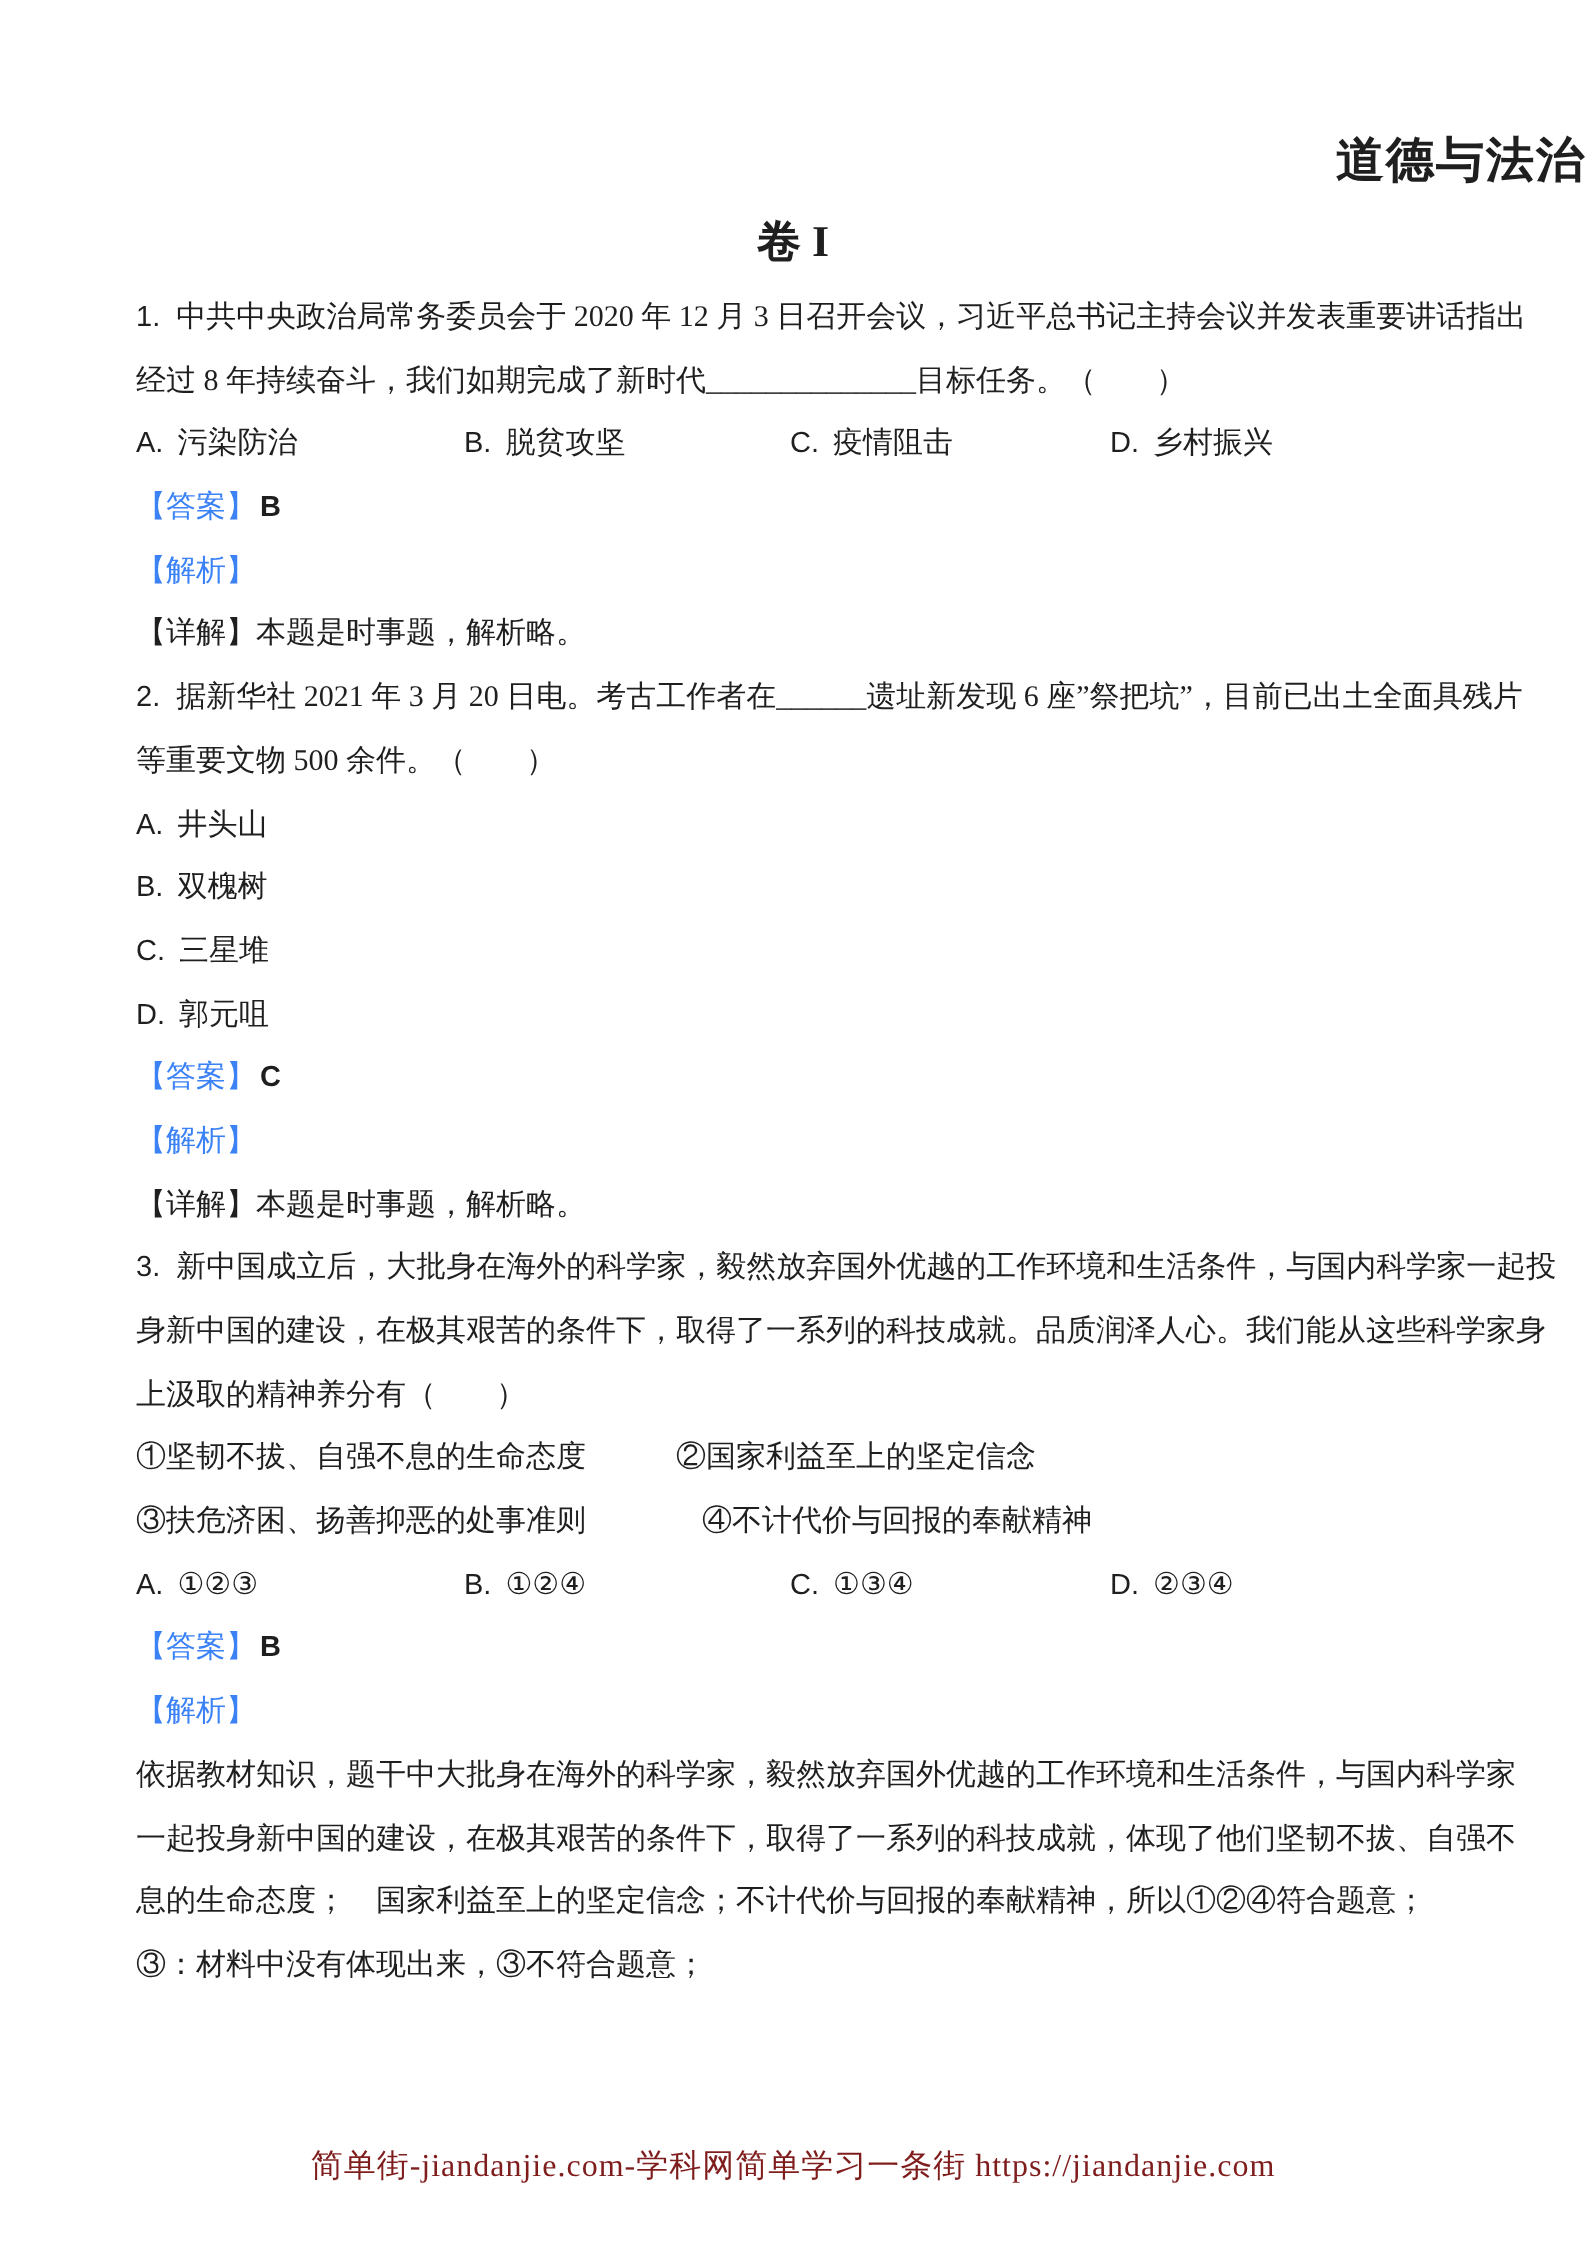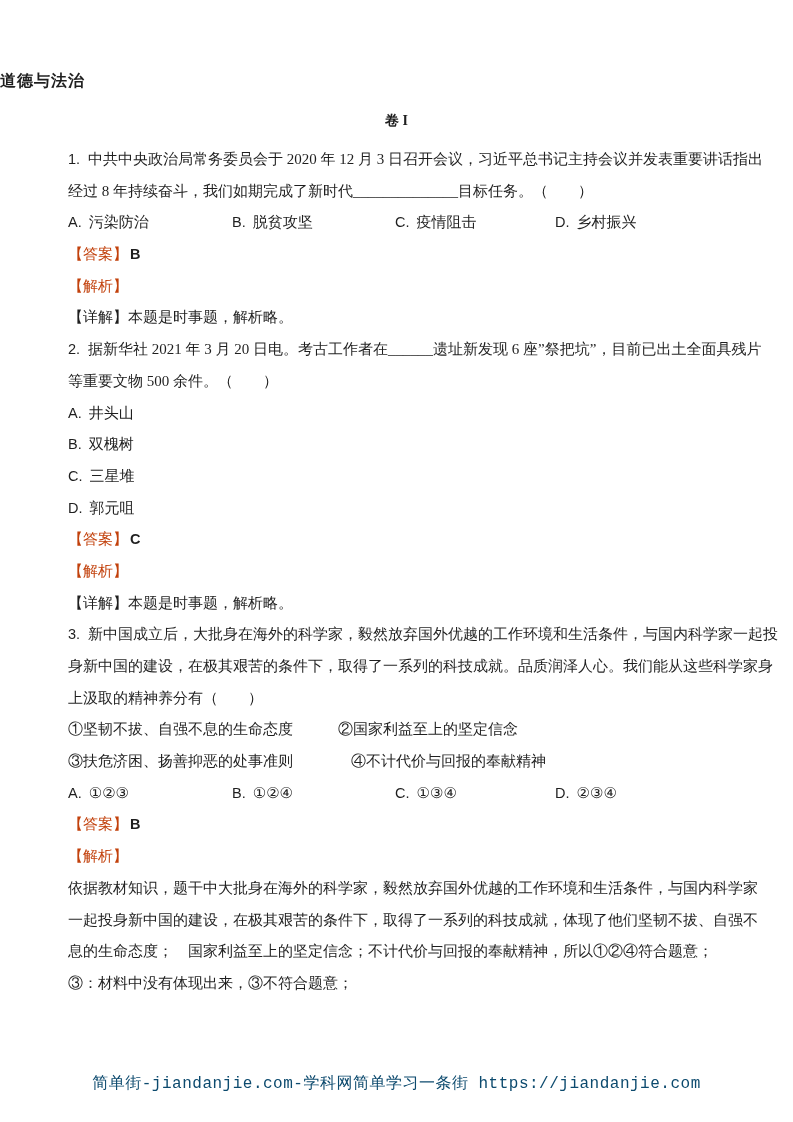--- a/index.html
+++ b/index.html
@@ -11,31 +11,31 @@
     margin: 0 auto;
     background: #ffffff;
     font-family: "Liberation Serif", "DejaVu Serif", serif;
     color: #1f1f1f;
     overflow: hidden;
   }
   .doc-title {
     margin-top: 66px;
     height: 30px;
     line-height: 30px;
-    text-align: left;
-    font-size: 16px;
+    text-align: right;
+    font-size: 24px;
     font-weight: bold;
     letter-spacing: 1px;
   }
   .doc-subtitle {
     margin-top: 10px;
     height: 30px;
     line-height: 30px;
     text-align: center;
-    font-size: 14px;
+    font-size: 22px;
     font-weight: bold;
   }
   .content {
     margin: 8px 66px 0 68px;
     font-size: 15px;
   }
   .line {
     height: 31.7px;
     line-height: 31.7px;
     white-space: nowrap;
@@ -47,37 +47,37 @@
   .num { margin-right: 8px; }
   .letter { margin-right: 7px; }
   .opt-row { display: flex; }
   .opt-cell-1 { width: 164px; }
   .opt-cell-2 { width: 163px; }
   .opt-cell-3 { width: 160px; }
   .item-row { display: flex; }
   .item-cell-a { width: 270px; }
   .item-cell-b { width: 283px; font-family: Liberation Serif, serif; }
   .blue-label {
-    color: #c2410c;
+    color: #3b82f6;
   }
   .ans-val {
     font-family: "Liberation Sans", "DejaVu Sans", sans-serif;
     font-weight: 600;
     font-size: 14.5px;
     margin-left: 2px;
   }
   .footer {
     position: absolute;
     left: 0;
     right: 0;
     bottom: 28px;
     text-align: center;
-    font-family: Liberation Mono, monospace;
+    font-family: Liberation Serif, serif;
     font-size: 16px;
-    color: #0c4a6e;
+    color: #7f1d1d;
     letter-spacing: 0.5px;
   }
 </style>
 </head>
 <body>
 
 <div class="page">
 
   <div class="doc-title">道德与法治</div>
   <div class="doc-subtitle">卷 I</div>

